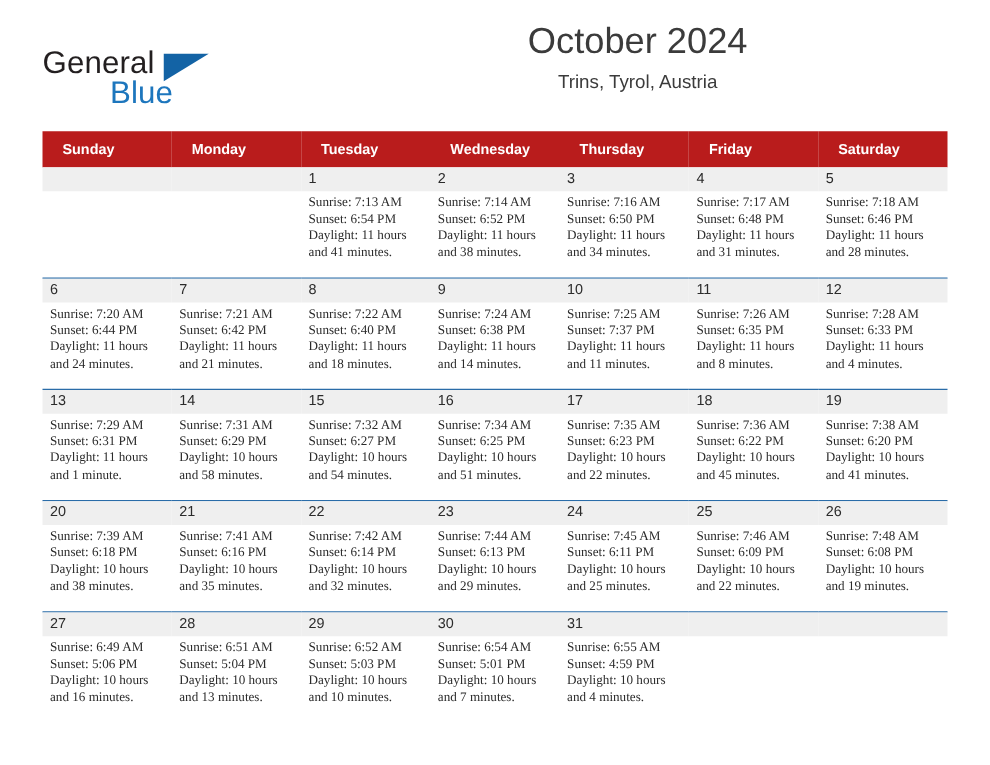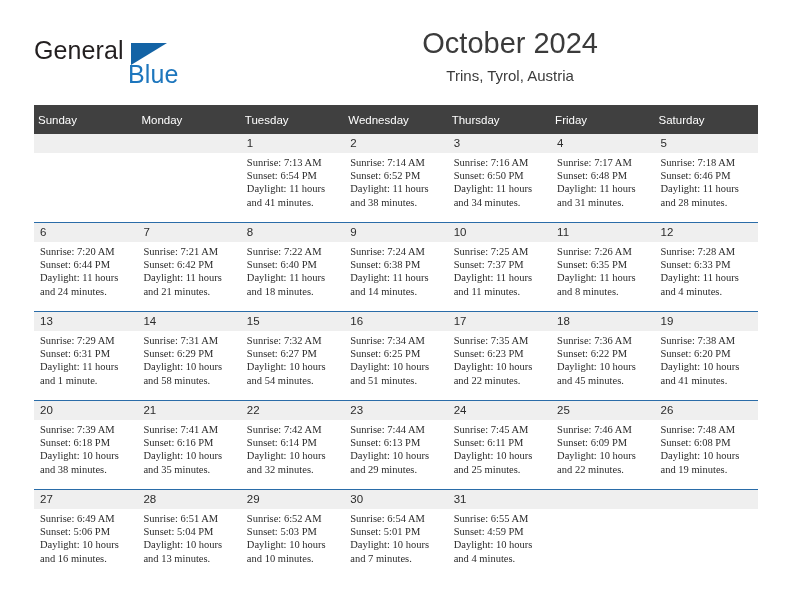--- a/index.html
+++ b/index.html
@@ -48,36 +48,35 @@
     font-family: "Liberation Sans", sans-serif;
   }
   .logo-blue {
     position: absolute;
     left: 54px;
     top: 24px;
     font-size: 25px;
     color: #1d76bd;
     letter-spacing: 0.1px;
     font-family: "Liberation Sans", sans-serif;
-    margin-left: 40px;
   }
   .logo-triangle {
     position: absolute;
     left: 97px;
     top: 7px;
     width: 0;
     height: 0;
     border-left: 36px solid #1363a5;
     border-bottom: 22px solid transparent;
   }
 
   .title-block {
     position: absolute;
     right: 34px;
-    top: 26px;
+    top: 16px;
     text-align: right;
   }
   .month-title {
     font-size: 29px;
     color: #3b3b3b;
     font-weight: normal;
     line-height: 34px;
     white-space: nowrap;
     font-family: "Liberation Sans", sans-serif;
   }
@@ -95,26 +94,26 @@
   .calendar {
     position: absolute;
     left: 34px;
     top: 105px;
     width: 724px;
     border-collapse: collapse;
     table-layout: fixed;
   }
 
   .calendar th {
-    background: #404040;
+    background: #b91c1c;
     color: #ffffff;
     font-size: 11.5px;
-    font-weight: normal;
+    font-weight: bold;
     text-align: left;
-    padding: 5px 0 5px 4px;
+    padding: 5px 0 5px 16px;
     height: 19px;
     font-family: "Liberation Sans", sans-serif;
     border: none;
   }
 
   .calendar td {
     vertical-align: top;
     padding: 0;
     width: 103.43px;
     border-top: 1.3px solid #2a6ca8;

